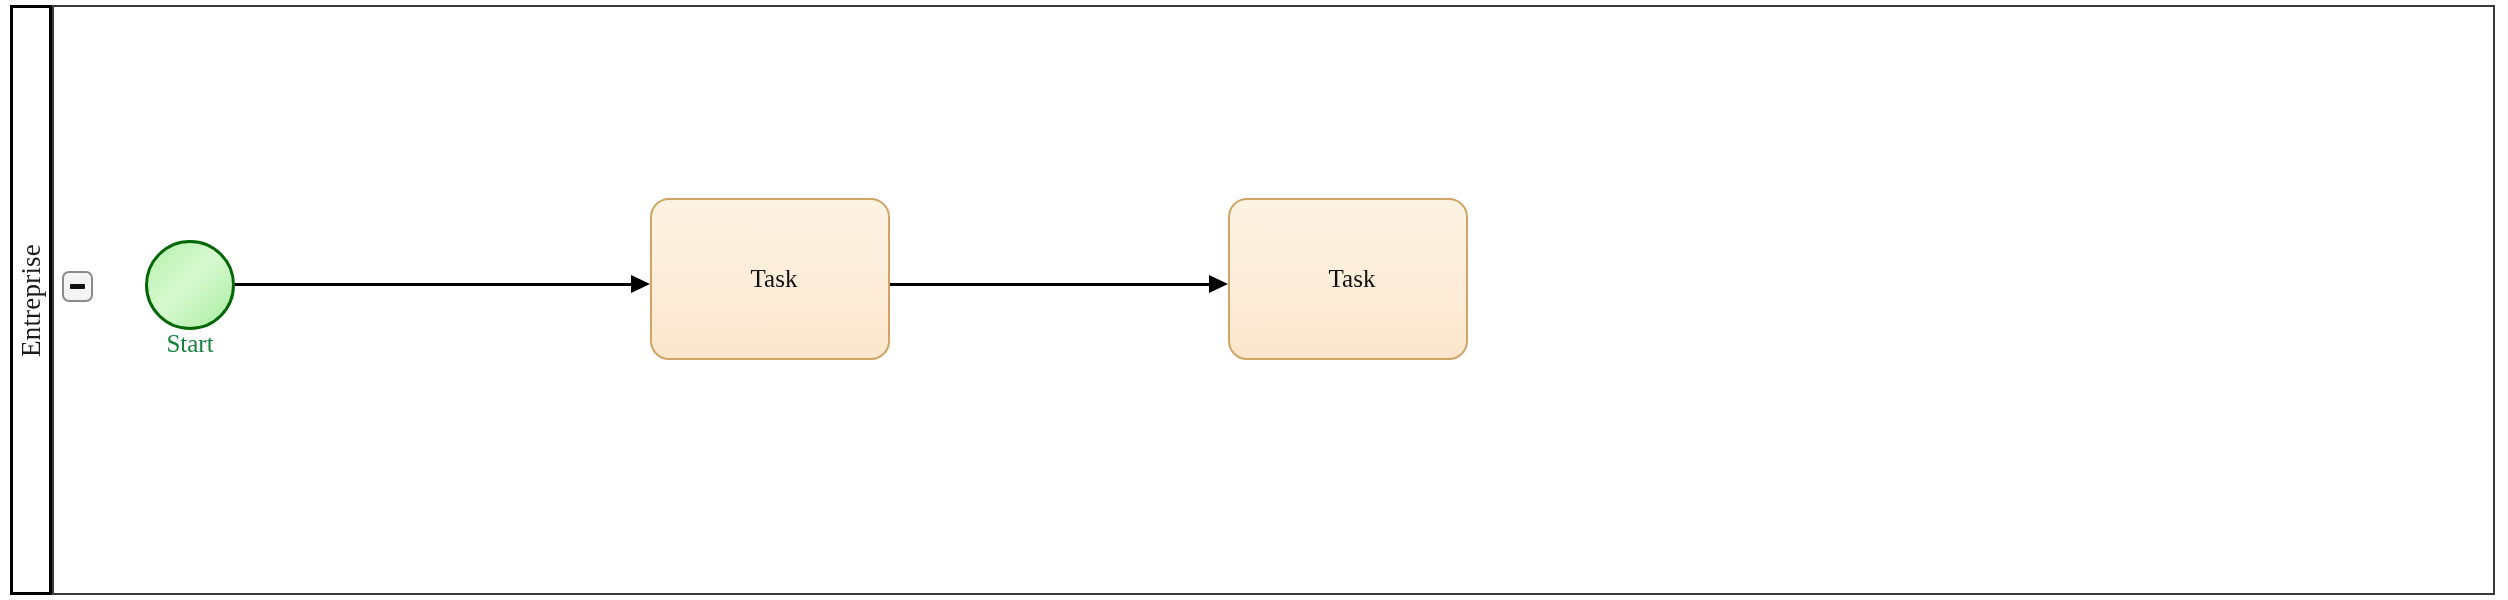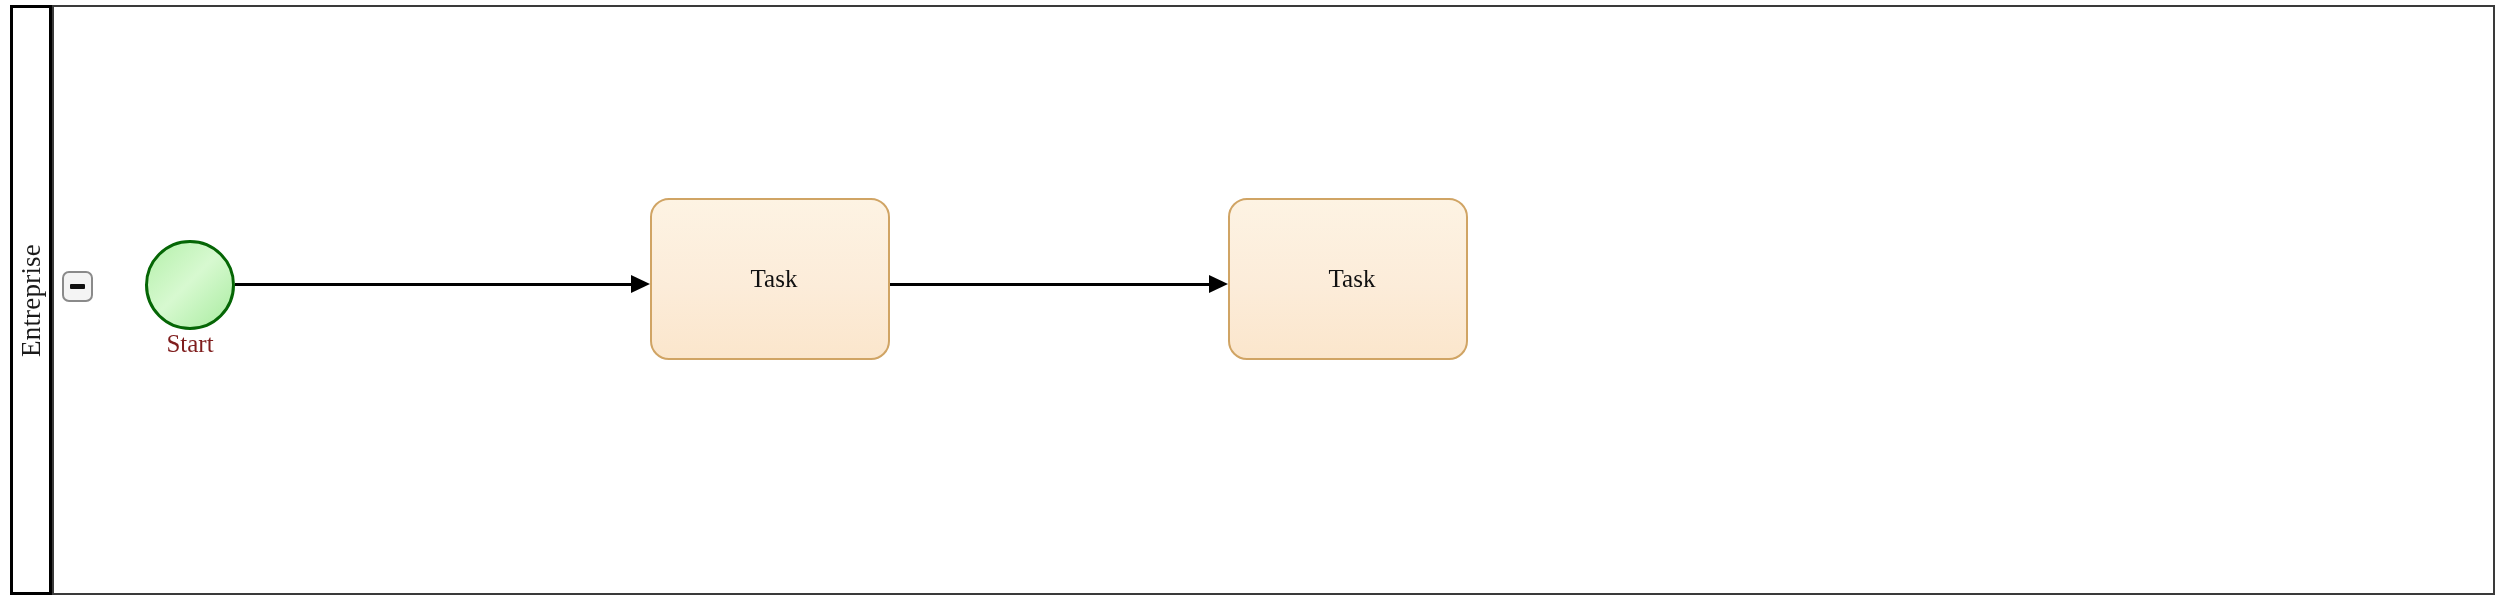--- a/index.html
+++ b/index.html
@@ -110,21 +110,21 @@
   }
 
   .start-label {
     position: absolute;
     left: 120px;
     top: 330px;
     width: 140px;
     text-align: center;
     font-family: "Liberation Serif", "DejaVu Serif", serif;
     font-size: 25px;
-    color: #7f1d1d;
+    color: #15803d;
     white-space: nowrap;
   }
 
   
   .task {
     position: absolute;
     top: 198px;
     width: 240px;
     height: 162px;
     box-sizing: border-box;

